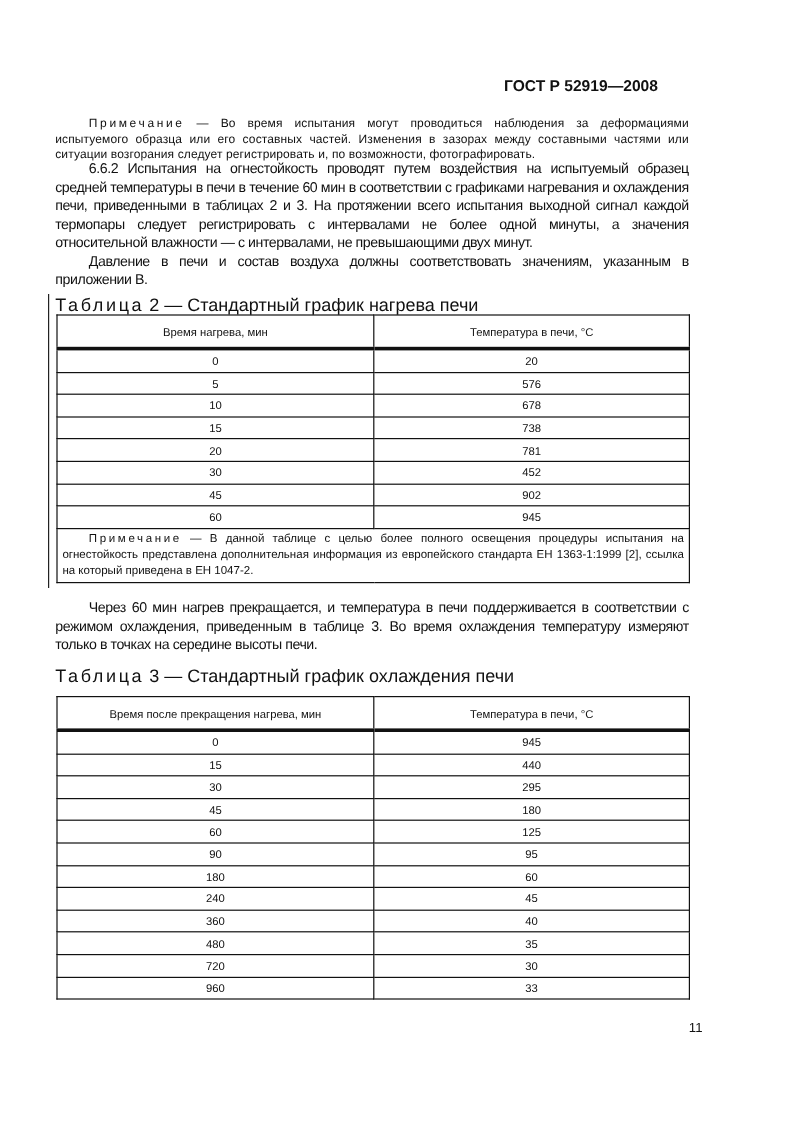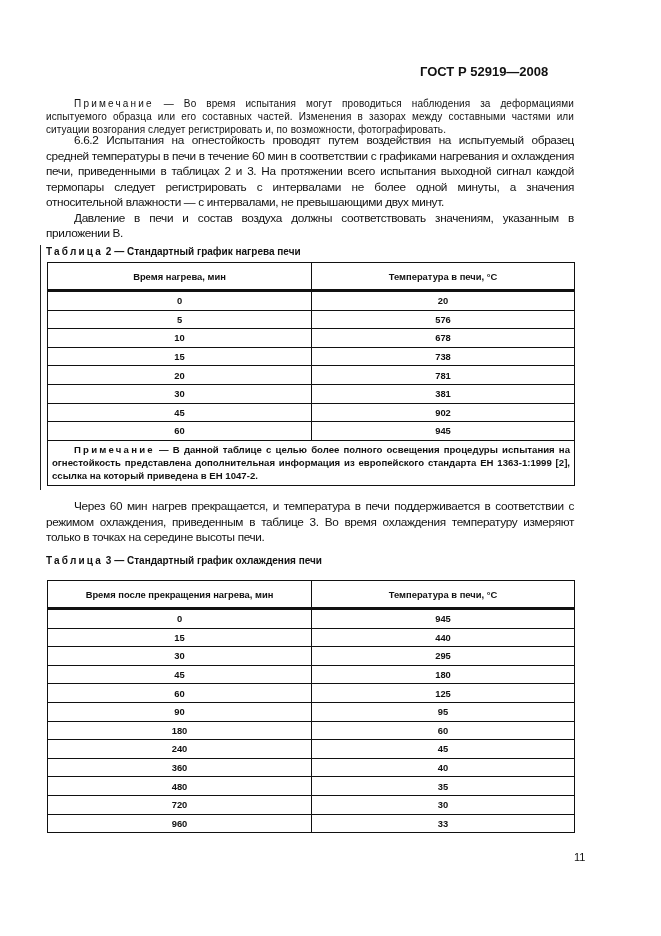--- a/index.html
+++ b/index.html
@@ -8,26 +8,26 @@
   .abs { position: absolute; }
   .header { left: 420px; top: 64px; width: 165px; text-align: left;
             font-weight: bold; font-size: 13px; }
   .note1 { left: 46px; top: 97px; width: 528px; font-size: 10px; line-height: 13px;
            text-align: justify; letter-spacing: 0.1px; }
   .note1 .first { text-indent: 28px; }
   .spaced { letter-spacing: 2.2px; }
   .para { left: 46px; width: 528px; font-size: 11.8px; line-height: 15.5px;
           text-align: justify; letter-spacing: -0.35px; }
   .para p { margin: 0; text-indent: 28px; }
-  .caption { left: 46px; font-size: 10px; font-weight: bold; }
+  .caption { left: 46px; font-size: 15px; }
   .margin-line { left: 40px; top: 245px; width: 1px; height: 245px; background: #222; }
   table.t { position: absolute; left: 47px; width: 528px; border-collapse: collapse;
             font-size: 9.4px; }
   table.t td, table.t th { border: 1.2px solid #111; text-align: center; padding: 0;
-                           font-weight: bold; }
+                           font-weight: normal; }
   table.t th { height: 26px; border-bottom: 3px solid #111; }
   table.t td { height: 17.6px; }
   table.t .c1 { width: 263px; }
   table.t .notecell { text-align: justify; padding: 2px 4px 3px 4px; font-size: 9.6px;
                       line-height: 13px; height: auto; }
   table.t .notecell .ni { display: block; text-indent: 22px; }
   .pagenum { left: 574px; top: 851px; font-size: 11px; }
 </style>
 </head>
 <body>
@@ -72,21 +72,21 @@
     <tr>
         <td>15</td>
         <td>738</td>
       </tr>
     <tr>
         <td>20</td>
         <td>781</td>
       </tr>
     <tr>
         <td>30</td>
-        <td>381</td>
+        <td>452</td>
       </tr>
     <tr>
         <td>45</td>
         <td>902</td>
       </tr>
     <tr>
         <td>60</td>
         <td>945</td>
       </tr>
     <tr>

